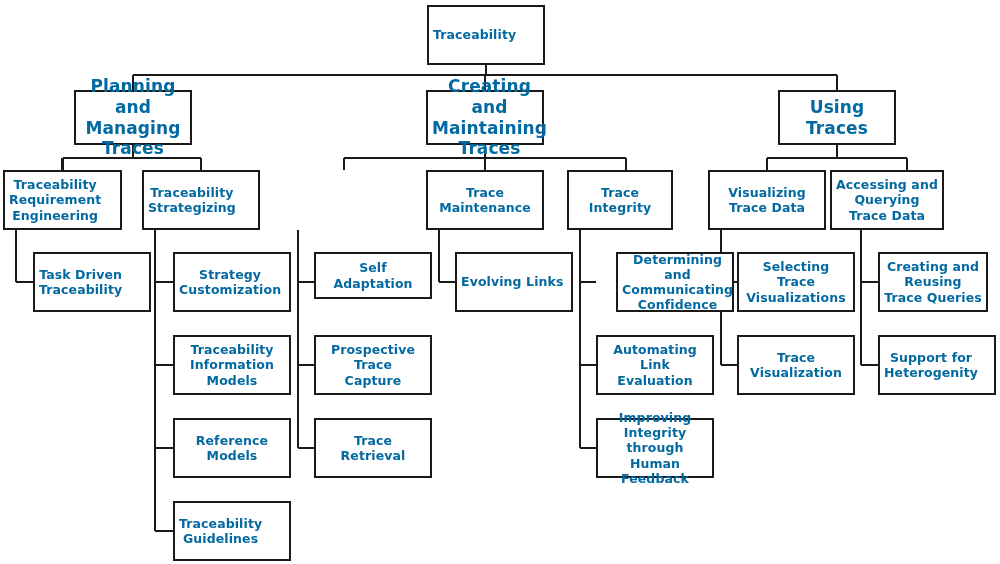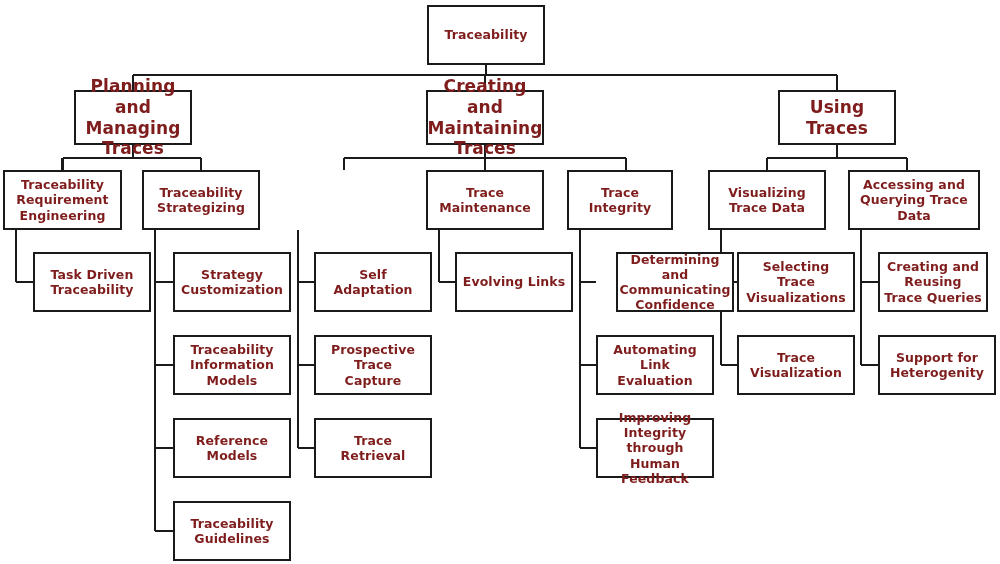--- a/index.html
+++ b/index.html
@@ -21,24 +21,24 @@
     width: 1000px; height: 564px;
     pointer-events: none;
   }
   .node {
     position: absolute;
     box-sizing: border-box;
     border: 2.2px solid #1a1a1a;
     background: #ffffff;
     display: flex;
     align-items: center;
-    justify-content: center;
+    justify-content: flex-start;
     text-align: center;
     line-height: 1.22;
-    color: #7f1d1d;
+    color: #0369a1;
     font-weight: bold;
     letter-spacing: 0.1px;
     z-index: 2;
   }
   .node .lbl {
     display: block;
     padding: 0 4px;
     white-space: pre-line;
   }
   .lvl0 { font-size: 12.5px; }
@@ -125,21 +125,21 @@
       <span class="lbl">Reference Models</span>
     </div>
     <div class="node lvl3" style="left: 173px; top: 501px; width: 118px; height: 60px;">
       <span class="lbl">Traceability
 Guidelines</span>
     </div>
     <div class="node lvl1" style="left: 426px; top: 90px; width: 118px; height: 55px;">
       <span class="lbl">Creating and
 Maintaining Traces</span>
     </div>
-    <div class="node lvl3" style="left: 314px; top: 252px; width: 118px; height: 60px;">
+    <div class="node lvl3" style="left: 314px; top: 252px; width: 118px; height: 47px;">
       <span class="lbl">Self Adaptation</span>
     </div>
     <div class="node lvl3" style="left: 314px; top: 335px; width: 118px; height: 60px;">
       <span class="lbl">Prospective Trace
 Capture</span>
     </div>
     <div class="node lvl3" style="left: 314px; top: 418px; width: 118px; height: 60px;">
       <span class="lbl">Trace Retrieval</span>
     </div>
     <div class="node lvl2" style="left: 426px; top: 170px; width: 118px; height: 60px;">
@@ -171,21 +171,21 @@
     <div class="node lvl2" style="left: 708px; top: 170px; width: 118px; height: 60px;">
       <span class="lbl">Visualizing Trace Data</span>
     </div>
     <div class="node lvl3" style="left: 737px; top: 252px; width: 118px; height: 60px;">
       <span class="lbl">Selecting Trace
 Visualizations</span>
     </div>
     <div class="node lvl3" style="left: 737px; top: 335px; width: 118px; height: 60px;">
       <span class="lbl">Trace Visualization</span>
     </div>
-    <div class="node lvl2" style="left: 848px; top: 170px; width: 132px; height: 60px;">
+    <div class="node lvl2" style="left: 830px; top: 170px; width: 114px; height: 60px;">
       <span class="lbl">Accessing and
 Querying Trace Data</span>
     </div>
     <div class="node lvl3" style="left: 878px; top: 252px; width: 110px; height: 60px;">
       <span class="lbl">Creating and Reusing
 Trace Queries</span>
     </div>
     <div class="node lvl3" style="left: 878px; top: 335px; width: 118px; height: 60px;">
       <span class="lbl">Support for
 Heterogenity</span>

